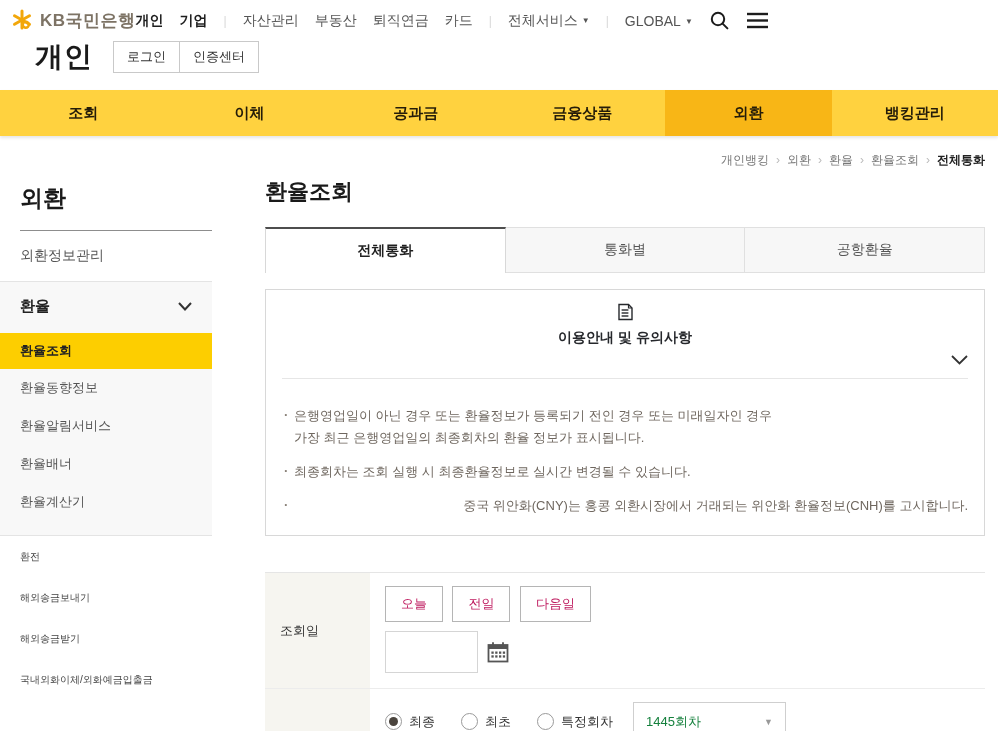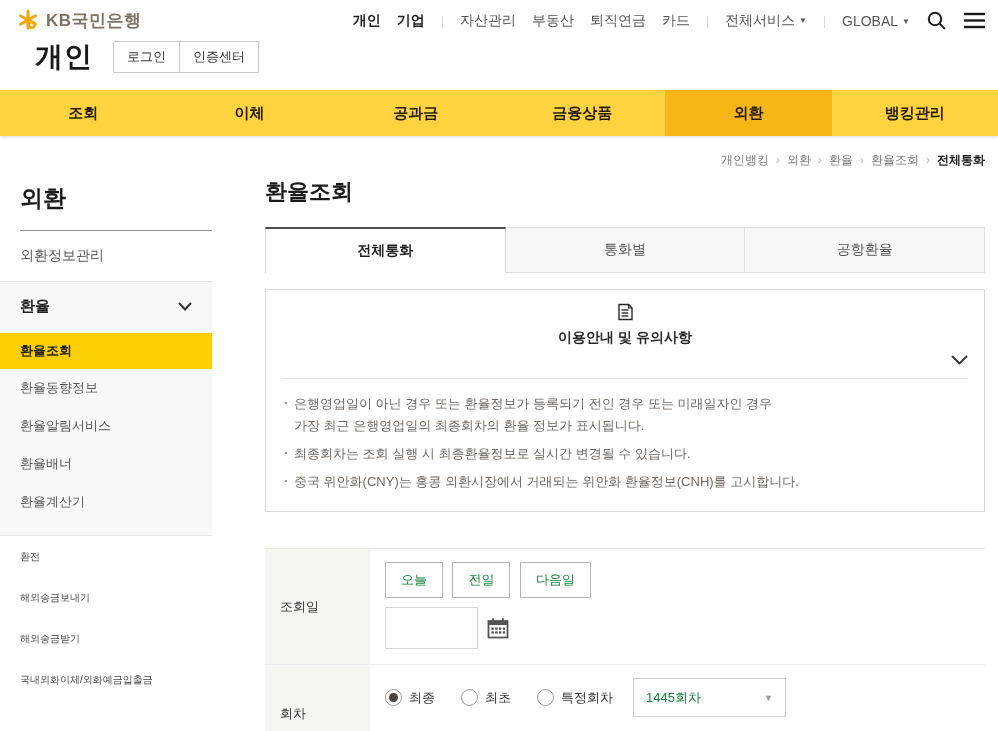--- a/index.html
+++ b/index.html
@@ -4,21 +4,21 @@
 <style>
   * { box-sizing: border-box; margin: 0; padding: 0; }
   html,body { background:#fff; }
   body {
     width: 998px; height: 731px; overflow: hidden;
     font-family: "Liberation Sans", "DejaVu Sans", sans-serif;
     color:#333;
   }
 
   
-  .hdr { padding: 8px 12px 0 16px; display:flex; justify-content:space-between; align-items:flex-start; }
+  .hdr { padding: 8px 12px 0 10px; display:flex; justify-content:flex-start; align-items:flex-start; }
   .brand { display:flex; align-items:center; gap:6px; }
   .brand-name { font-size:17px; color:#7d7365; letter-spacing:0.5px; font-weight:600; }
   .utilnav { display:flex; align-items:center; gap:16px; font-size:14px; color:#555; padding-top:2px; }
   .utilnav .strong { font-weight:700; color:#1e1e1e; }
   .utilnav .sep { color:#d8d8d8; font-size:12px; }
   .utilnav .dd-arrow { font-size:8px; color:#555; margin-left:4px; vertical-align:2px; }
   .util-icon { display:inline-flex; align-items:center; cursor:pointer; }
 
   .masthead { display:flex; align-items:center; gap:20px; padding:6px 0 14px 35px; }
   .masthead-title { font-size:28px; font-weight:800; color:#1a1a1a; letter-spacing:1px; }
@@ -62,31 +62,31 @@
     background:#f7f7f7; border:1px solid #e0e0e0; color:#555; cursor:pointer; }
   .tab + .tab { border-left:none; }
   .tab.active { background:#fff; border:1px solid #d8d8d8; border-top:2px solid #4e4e4e; border-bottom:none; font-weight:700; color:#1f1f1f; }
 
   .notice { border:1px solid #d8d8d8; margin-top:16px; }
   .notice-hd { display:flex; align-items:center; gap:8px; padding:13px 16px; cursor:pointer;flex-direction:column; }
   .notice-hd .t { font-size:14px; font-weight:700; color:#26282c; }
   .notice-hd .chev { margin-left:auto; display:flex; }
   .notice-divider { border-top:1px solid #e6e6e6; margin:0 16px; }
   .notice-body { padding:14px 16px 18px 18px; font-size:13px; color:#6f675f; line-height:1.7; }
-  .n-item { position:relative; padding-left:10px; margin-bottom:6px; }
-  .n-item:last-child { margin-bottom:0; }
+  .n-item { position:relative; padding-left:10px; margin-bottom:6px;margin-top:12px; }
+  .n-item:last-child { margin-bottom:0;text-align:right; }
   .n-item::before { content:"·"; position:absolute; left:0; top:-1px; color:#8a8178; font-weight:700; }
 
   
   .formtbl { margin-top:36px; border-top:1px solid #e5e5e5; border-bottom:1px solid #e5e5e5; }
   .frow { display:flex; }
   .frow + .frow { border-top:1px solid #ececec; }
   .fcell-label { width:105px; flex-shrink:0; background:#f6f5f0; display:flex; align-items:center; padding-left:15px; font-size:13px; color:#333; }
   .fcell-body { flex:1; padding:13px 0 15px 15px; }
-  .quick-btn { display:inline-block; border:1px solid #b5b5b5; background:#fff; padding:8px 15px; font-size:13px; color:#15803d; margin-right:5px; cursor:pointer; font-family:inherit; }
+  .quick-btn { display:inline-block; border:1px solid #b5b5b5; background:#fff; padding:8px 15px; font-size:13px; color:#be185d; margin-right:5px; cursor:pointer; font-family:inherit; }
   .date-line { margin-top:9px; display:flex; align-items:center; gap:9px; }
   .date-input { width:93px; height:42px; border:1px solid #d5d5d5; font-size:13px; padding:0 8px; font-family:inherit; }
   .radio-line { display:flex; align-items:center; }
   .radio-opt { display:flex; align-items:flex-start; margin-right:26px; cursor:pointer; }
   .rdot { width:17px; height:17px; border:1px solid #9a9a9a; border-radius:50%; background:#fff; display:inline-flex; align-items:center; justify-content:center; margin-right:7px; }
   .rdot.on::after { content:""; width:9px; height:9px; border-radius:50%; background:#4a443d; }
   .radio-opt .rlabel { font-size:13px; color:#333; }
   .round-select { width:153px; height:39px; border:1px solid #cfcfcf; background:#fff; display:flex; align-items:center; justify-content:space-between; padding:0 12px; margin-left:8px; cursor:pointer; }
   .round-select .val { font-size:13px; color:#15803d; }
   .round-select .arr { font-size:9px; color:#999; }

